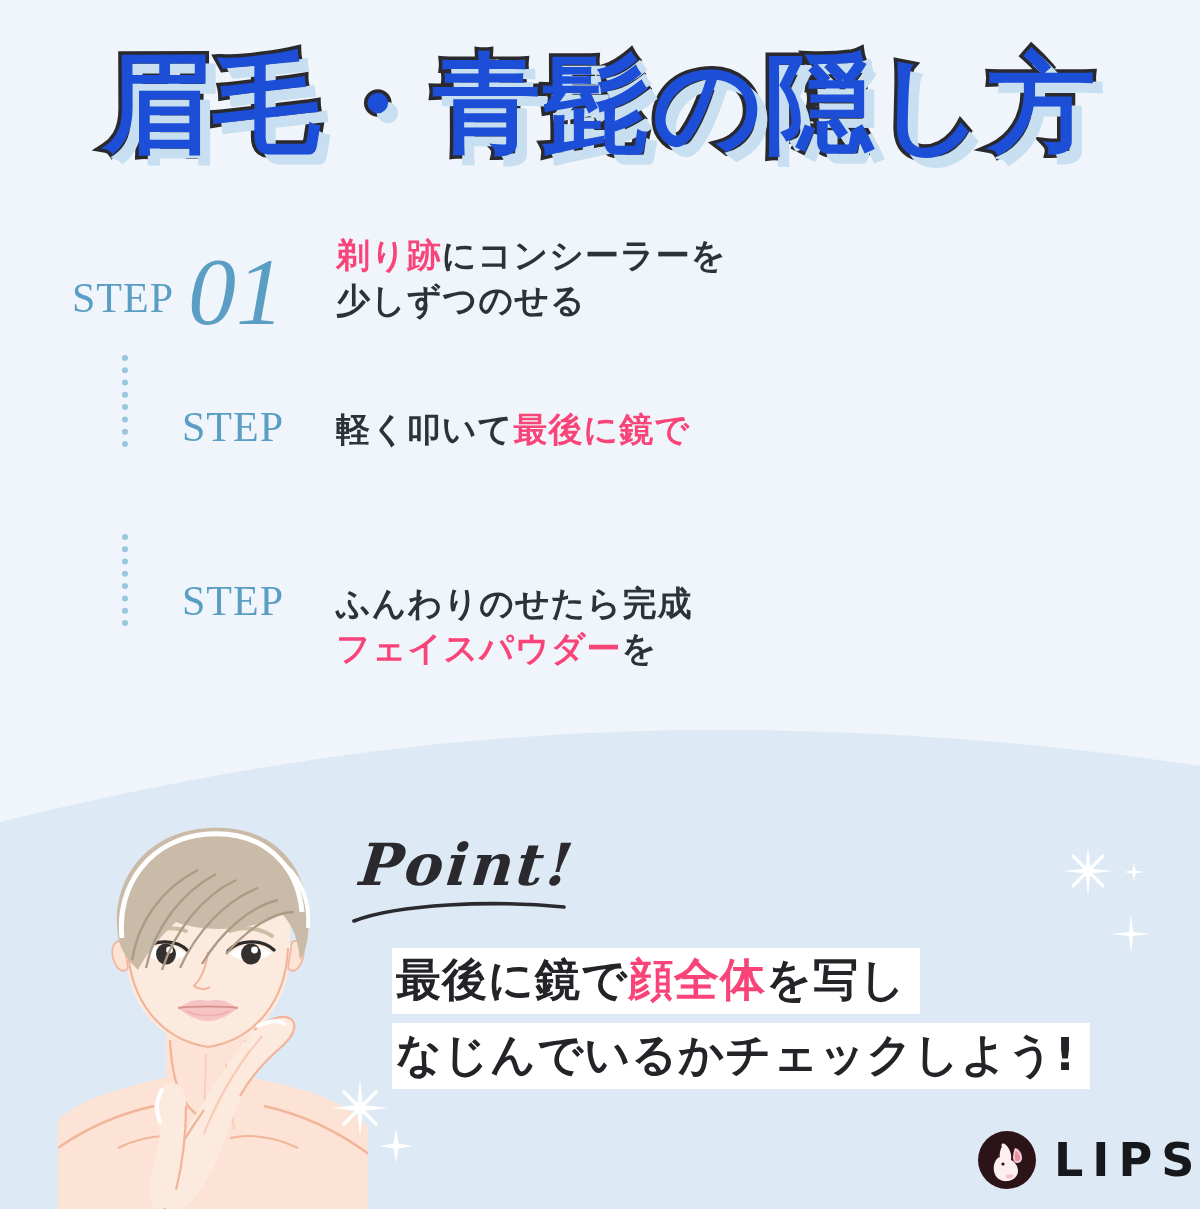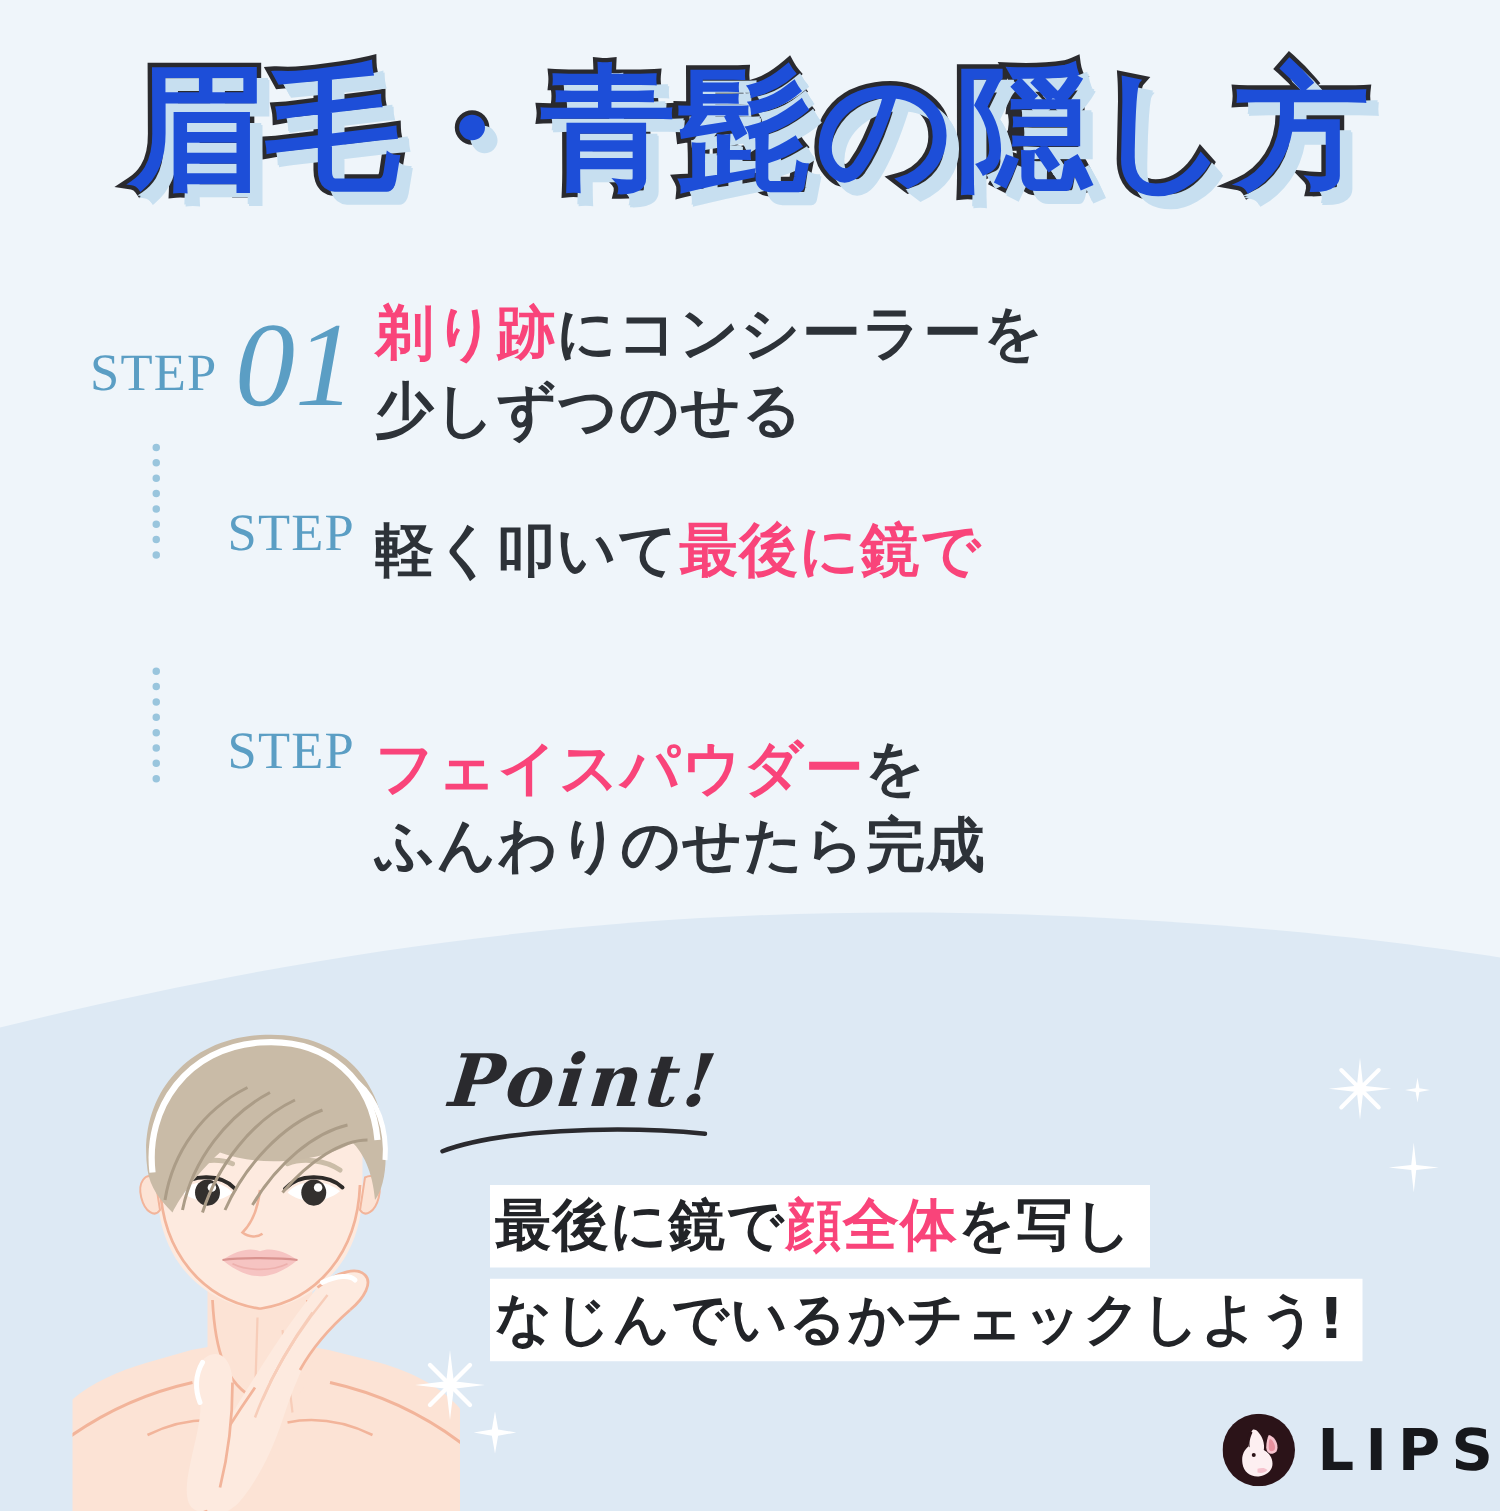--- a/index.html
+++ b/index.html
@@ -93,26 +93,27 @@
     font-family: "Liberation Serif", serif;
     font-style: italic;
     font-size: 96px;
     line-height: 1;
     margin-left: 14px;
     position: relative;
     top: 8px;
   }
   .step-text {
     flex: 1 1 auto;
-    font-family: Liberation Serif, serif;
-    font-weight: 700;
-    font-size: 47px;
+    font-family: Liberation Mono, monospace;
+    font-weight: 700;
+    font-size: 34px;
     line-height: 1.32;
     color: #2d3238;
     letter-spacing: 1px;
+    margin-left: 36px;
   }
   .pink { color: #f9447a; }
 
   
   .dots {
     position: absolute;
     left: 122px;
     width: 6px;
     border-left: 6px dotted #8bbdd9;
     opacity: .85;
@@ -237,22 +238,22 @@
       <div class="step-text">
         <div><span>軽く叩いて</span><span class="pink">最後に鏡で</span></div>
       </div>
     </div>
 
     <div class="step-row">
       <div class="step-badge">
         <span class="step-word">STEP</span>
       </div>
       <div class="step-text">
+        <div>ふんわりのせたら完成</div>
         <div><span class="pink">フェイスパウダー</span><span>を</span></div>
-        <div>ふんわりのせたら完成</div>
       </div>
     </div>
 
   </div>
 
   <div class="illus">
     <svg width="310" height="391" viewBox="0 0 310 391" xmlns="http://www.w3.org/2000/svg">
 
       <path d="M-20,391 L-20,330 C-10,300 25,282 60,272 L95,262 L150,252 L205,262 L245,272 C280,282 312,300 322,330 L322,391 Z" fill="#fce3d5"></path>
       <path d="M-20,345 C20,312 60,296 96,288" fill="none" stroke="#f2b49a" stroke-width="2.4"></path>

